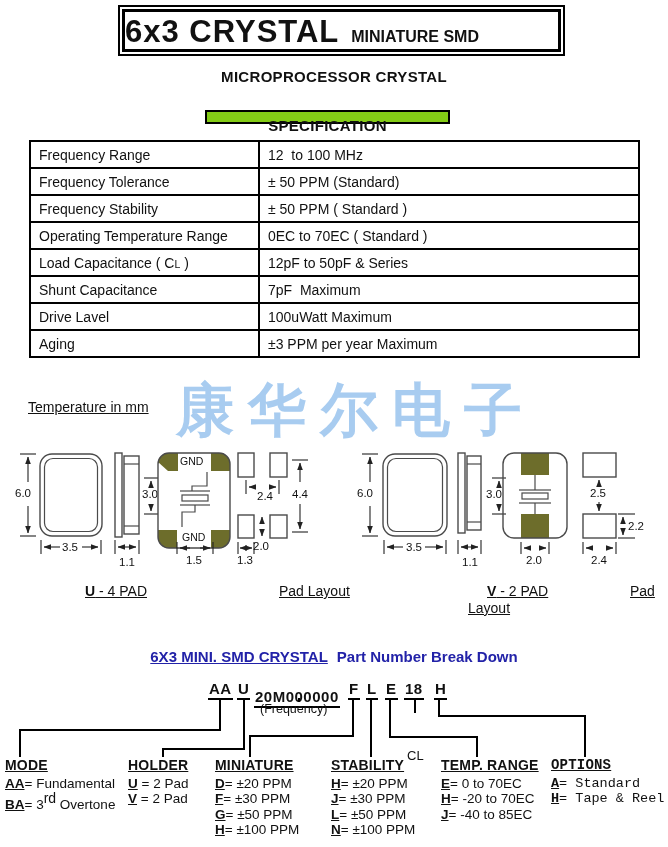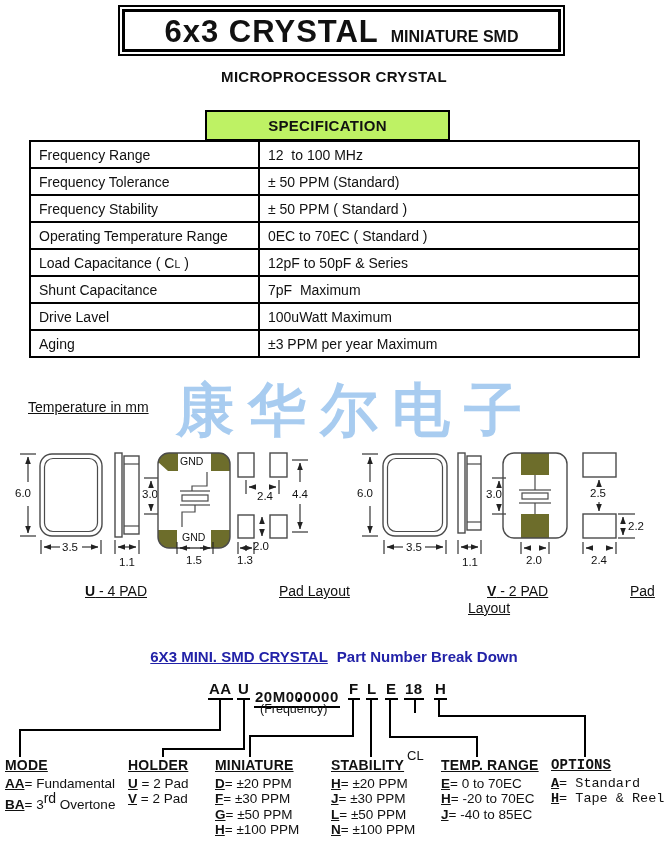--- a/index.html
+++ b/index.html
@@ -3,31 +3,31 @@
 <meta charset="utf-8">
 <style>
   html,body{margin:0;padding:0;background:#fff;}
   #page{position:relative;width:668px;height:847px;background:#fff;overflow:hidden;
         font-family:"Liberation Sans","DejaVu Sans",sans-serif;color:#111;}
   *{box-sizing:border-box;}
 
   
   .title-box{position:absolute;left:118px;top:5px;width:447px;height:51px;
              border:2px solid #000;padding:2px;z-index:2;}
-  .title-box-inner{border:3px solid #000;width:100%;height:100%;text-align:center;
+  .title-box-inner{border:3px solid #000;width:100%;height:100%;
                    white-space:nowrap;line-height:39px;}
   .title-main{font-size:31px;font-weight:bold;letter-spacing:1px;}
   .title-sub{font-size:16px;font-weight:bold;margin-left:12px;}
   .subtitle{position:absolute;left:0;top:68px;width:668px;text-align:center;
             font-size:15px;font-weight:bold;letter-spacing:.3px;z-index:2;}
 
   
-  .spec-head-box{position:absolute;left:205px;top:110px;width:245px;height:31px;
+  .spec-head-box{position:absolute;left:205px;top:110px;width:245px;height:14px;
                  border:2px solid #000;text-align:center;font-size:15px;font-weight:bold;
-                 line-height:27px;background:#bef264;z-index:3;letter-spacing:.3px;}
+                 line-height:27px;background:#84cc16;z-index:3;letter-spacing:.3px;}
   table.spec{position:absolute;left:29px;top:140px;width:611px;border-collapse:collapse;z-index:2;}
   table.spec td{border:2px solid #000;height:27px;padding:1px 8px;font-size:14px;white-space:pre-wrap;}
   table.spec td.c1{width:229px;}
   .small-cap{font-size:10.5px;}
 
   .dims-heading{position:absolute;left:28px;top:399px;font-size:14px;
                 text-decoration:underline;z-index:2;}
   .watermark{position:absolute;left:176px;top:372px;font-size:58px;font-weight:bold;
              color:#a8ccf0;letter-spacing:14px;z-index:1;white-space:nowrap;}
 

